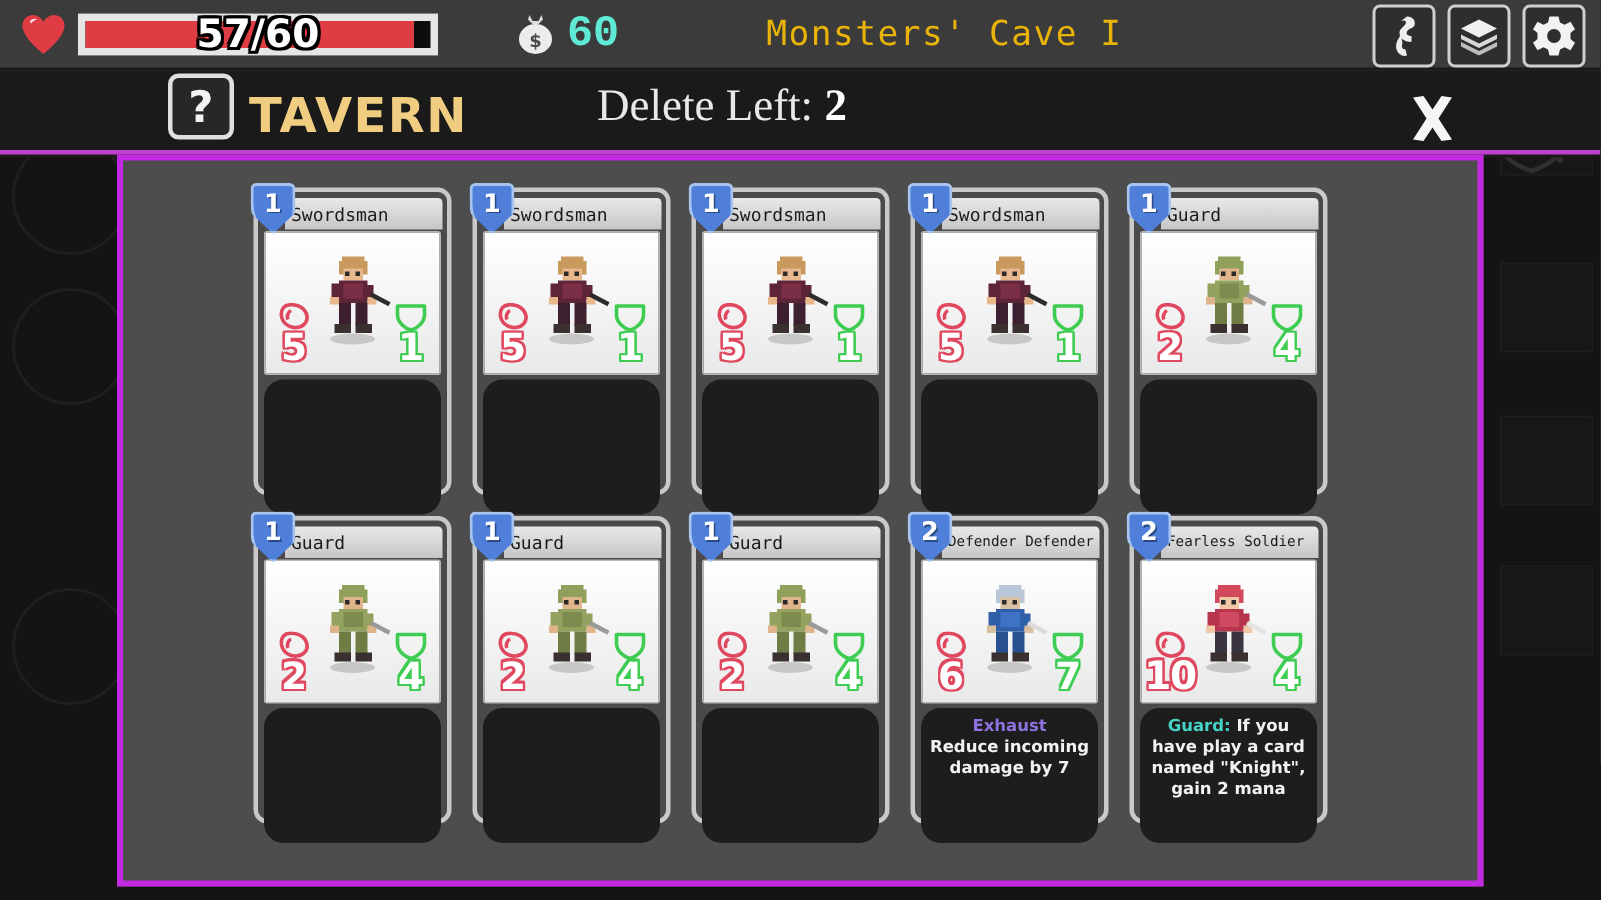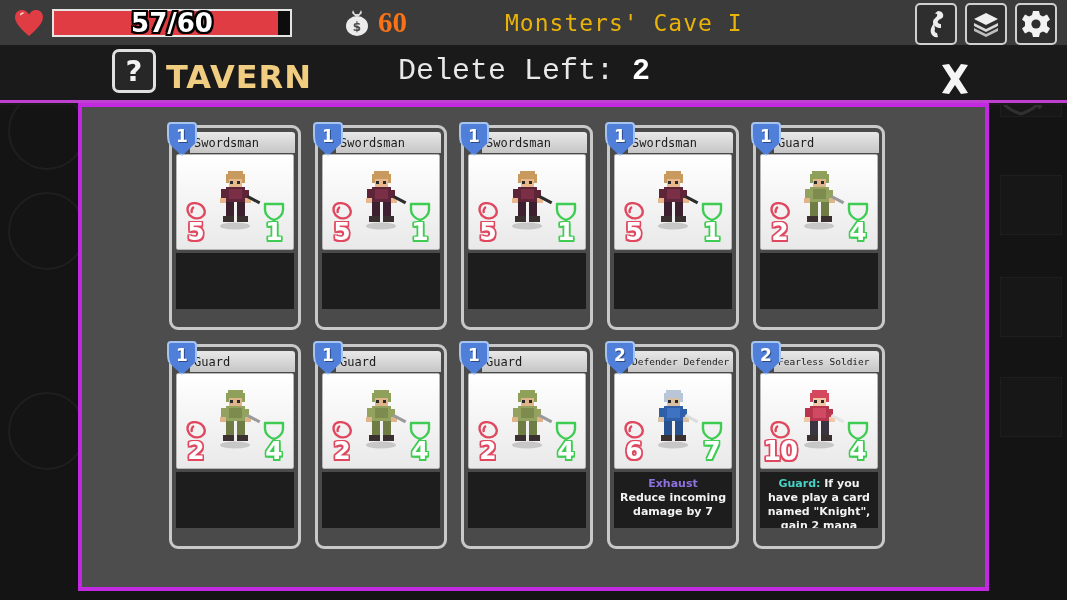--- a/index.html
+++ b/index.html
@@ -28,21 +28,21 @@
     margin-left: 14px;
     width: 30px; height: 28px;
     position: relative;
     flex: none;
   }
 
   #hp-bar {
     margin-left: 8px;
     width: 240px; height: 28px;
     background: #0d0d0d;
-    border: 2px solid #e5e5e5;
+    border: 5px solid #e5e5e5;
     position: relative;
     flex: none;
     text-align: center;
   }
   #hp-fill {
     position: absolute; left: 0; top: 0; bottom: 0;
     width: 95%;
     background: #e03c44;
   }
   #hp-text {
@@ -58,24 +58,24 @@
   }
 
   #gold-group {
     display: flex; align-items: center;
     margin-left: 52px;
     flex: none;
   }
   #gold-icon { width: 26px; height: 28px; }
   #gold-value {
     margin-left: 8px;
-    color: #f97316;
+    color: #5eead4;
     font-size: 29px;
     font-weight: bold;
-    font-family: Liberation Serif, serif;
+    font-family: Liberation Mono, monospace;
   }
 
   #stage-name {
     margin-left: 98px;
     color: #eab308;
     font-size: 23px;
     letter-spacing: 1px;
     flex: none;
     font-family: "DejaVu Sans Mono", monospace;
   }
@@ -163,21 +163,21 @@
     letter-spacing: 1px;
     font-family: "DejaVu Sans", sans-serif;
     z-index: 22;
   }
   #delete-left {
     position: absolute;
     left: 398px; top: 54px;
     color: #e8e8e8;
     font-size: 30px;
     letter-spacing: 0px;
-    font-family: Liberation Mono, monospace;
+    font-family: Liberation Serif, serif;
     z-index: 22;
     white-space: nowrap;
   }
   #delete-left b { font-weight: bold; color: #ffffff; }
 
   #close-x {
     position: absolute;
     left: 930px; top: 55px;
     width: 50px; height: 48px;
     display: flex; align-items: center; justify-content: center;
@@ -299,23 +299,23 @@
   .stat.atk .stat-num { color: #ffffff; text-shadow:
       -1.5px -1.5px 0 #e0485f, 1.5px -1.5px 0 #e0485f, -1.5px 1.5px 0 #e0485f, 1.5px 1.5px 0 #e0485f,
       0 -1.5px 0 #e0485f, 0 1.5px 0 #e0485f, -1.5px 0 0 #e0485f, 1.5px 0 0 #e0485f; }
   .stat.def .stat-num { color: #ffffff; text-shadow:
       -1.5px -1.5px 0 #3fcc52, 1.5px -1.5px 0 #3fcc52, -1.5px 1.5px 0 #3fcc52, 1.5px 1.5px 0 #3fcc52,
       0 -1.5px 0 #3fcc52, 0 1.5px 0 #3fcc52, -1.5px 0 0 #3fcc52, 1.5px 0 0 #3fcc52; }
   .stat-num.wide { font-size: 26px; letter-spacing: -1px; }
 
   .card-desc {
     margin-top: 3px;
-    height: 56px;
+    height: 90px;
     background: #1d1d1d;
-    border-radius: 0;
+    border-radius: 13px;
     padding: 5px 5px 12px 5px;
     text-align: center;
     overflow: hidden;
   }
   .desc-text {
     color: #f2f2f2;
     font-size: 11px;
     line-height: 14px;
     font-family: "DejaVu Sans", sans-serif;
     font-weight: bold;

